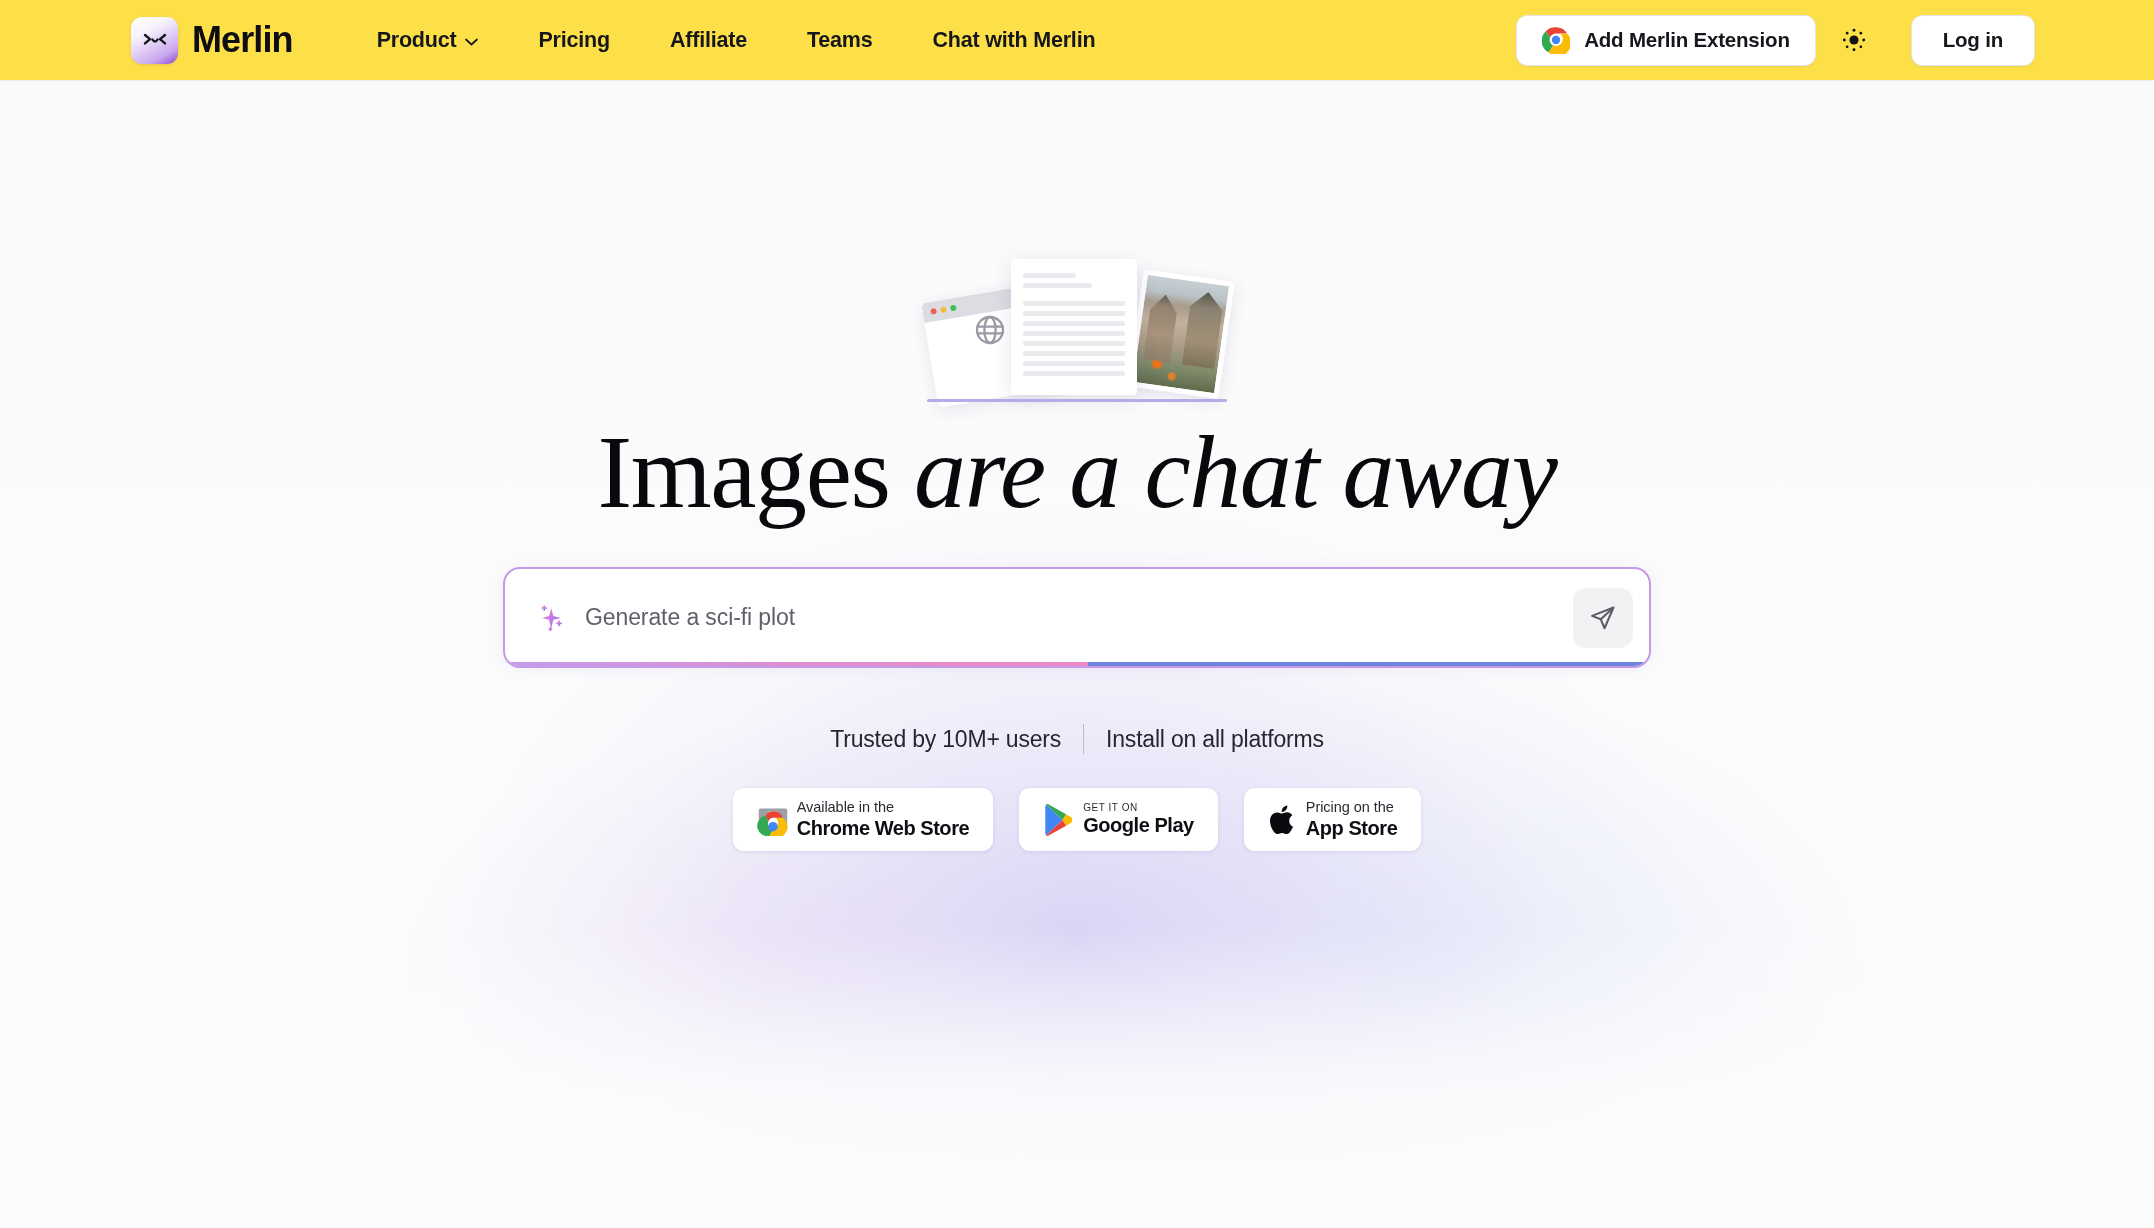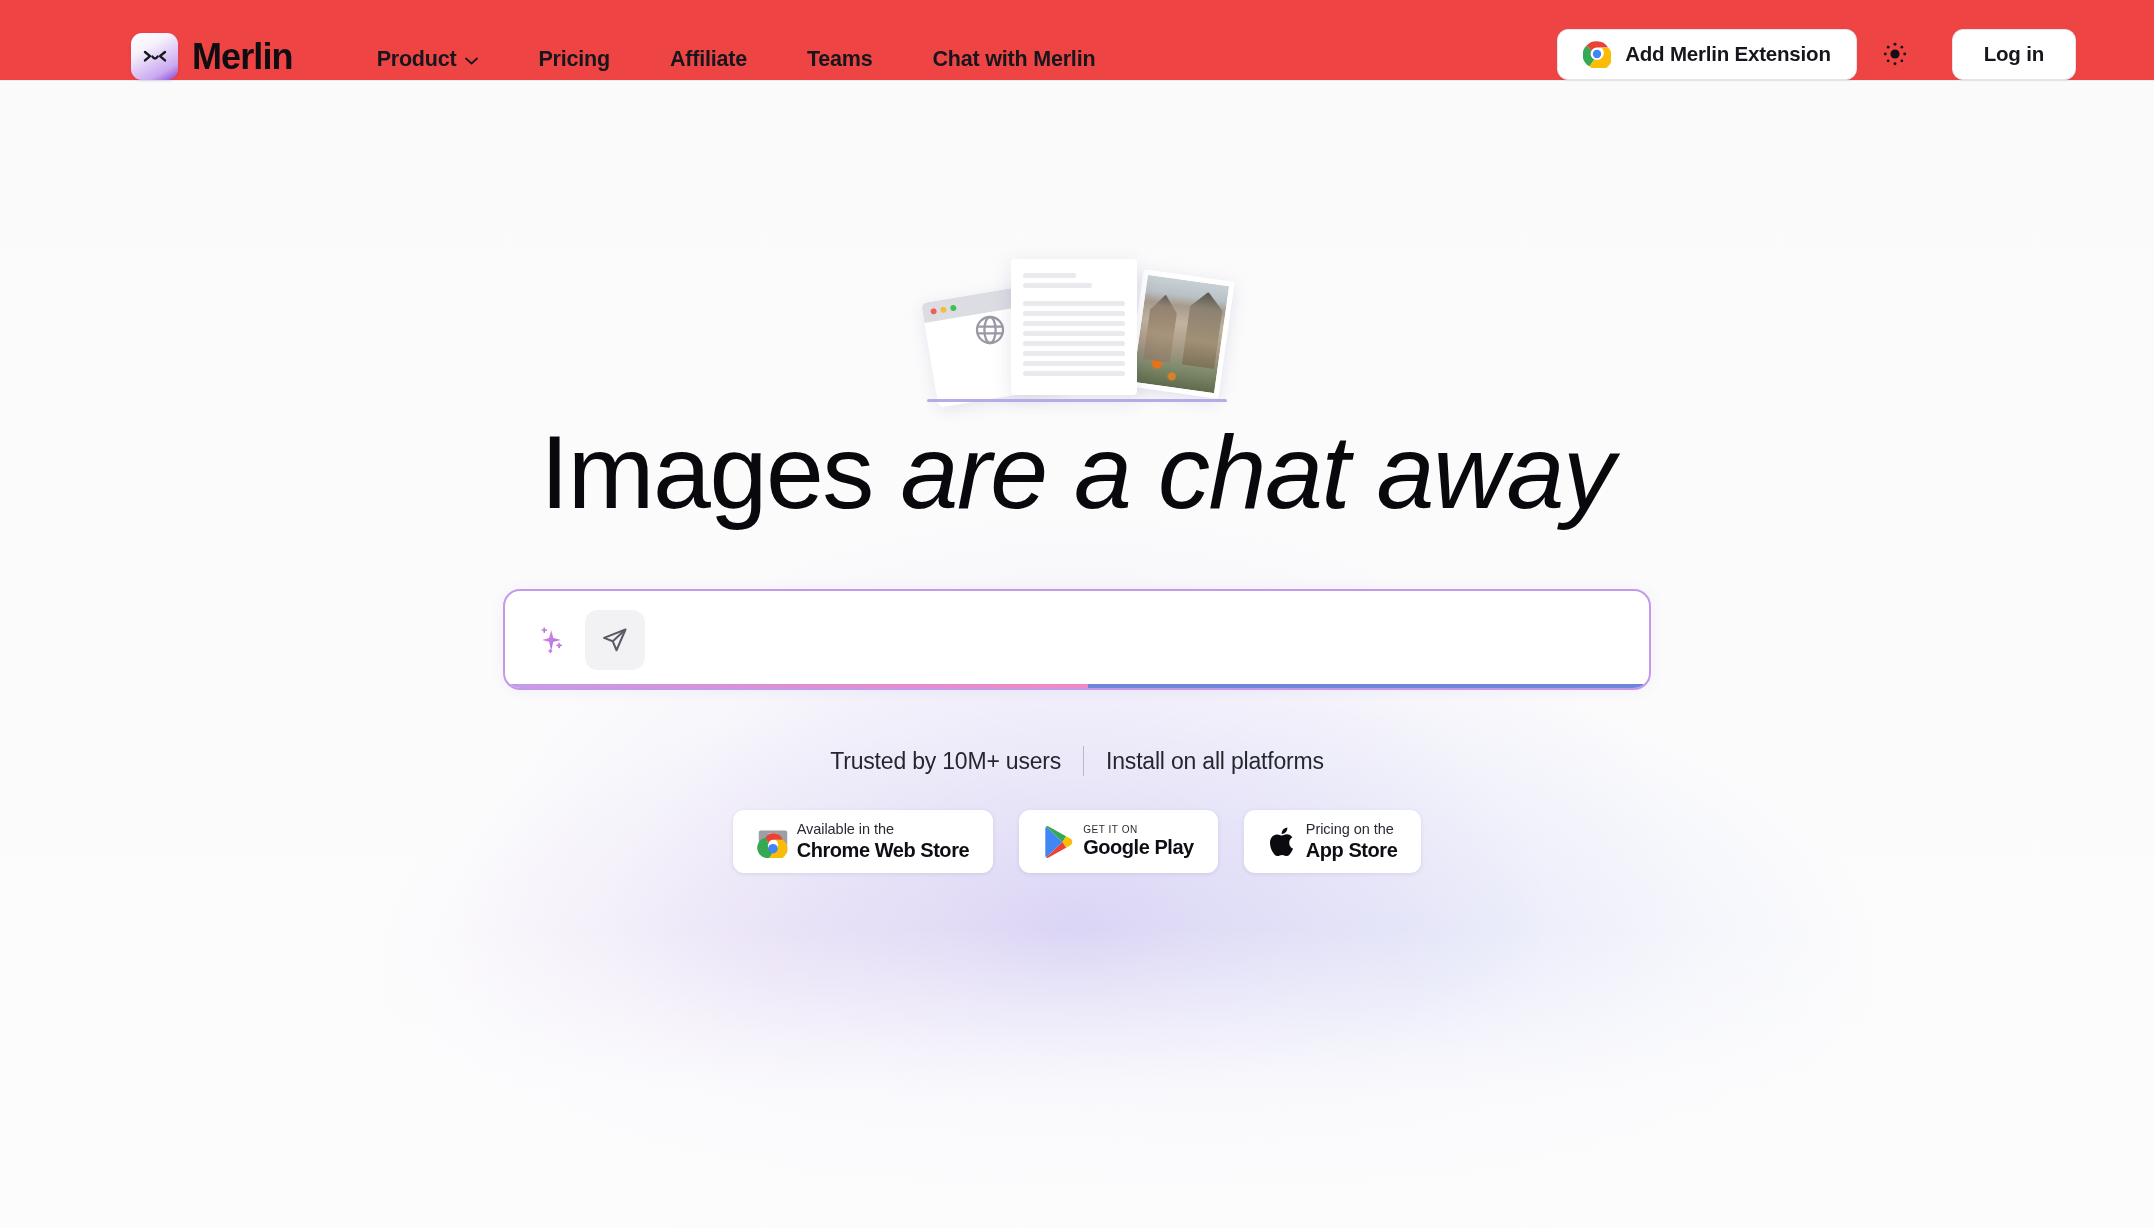--- a/index.html
+++ b/index.html
@@ -35,25 +35,25 @@
     height: 300px;
     background: linear-gradient(180deg, rgba(252,252,253,0) 0%, rgba(252,252,253,0.85) 55%, #fcfcfd 100%);
     z-index: 1;
   }
 
   
   .header {
     position: relative;
     z-index: 10;
     height: 81px;
-    background: #ef4444;
+    background: #fde047;
     border-bottom: 1px solid #ededf0;
     display: flex;
-    align-items: flex-end;
-    padding: 0 78px 0 131px;
+    align-items: center;
+    padding: 0 119px 0 131px;
   }
 
   .brand {
     display: flex;
     align-items: center;
     gap: 14px;
     cursor: pointer;
     flex-shrink: 0;
   }
 
@@ -280,26 +280,26 @@
     left: 0;
     bottom: -1px;
     width: 300px;
     height: 3px;
     border-radius: 3px;
     background: #b6abe6;
   }
 
   
   .headline {
-    font-family: Liberation Sans, sans-serif;
+    font-family: Liberation Serif, serif;
     font-size: 104px;
     line-height: 1.06;
     color: #09090d;
     letter-spacing: -1.4px;
-    margin-bottom: 62px;
+    margin-bottom: 40px;
     white-space: nowrap;
     font-weight: 400;
   }
   .headline .em {
     font-style: italic;
   }
 
   
   .prompt-wrap {
     position: relative;
@@ -528,20 +528,21 @@
           <stop offset="55%" stop-color="#c07ae8"></stop>
           <stop offset="100%" stop-color="#7b5ce6"></stop>
         </linearGradient>
       </defs>
       <path d="M14.2 5.2 L16.3 13.0 L23.8 14.9 L16.3 16.8 L14.2 25.4 L12.1 16.8 L5.2 14.9 L12.1 13.0 Z" fill="url(#sg)"></path>
       <path d="M7.2 3.0 v4.0 M5.2 5.0 h4.0" stroke="url(#sg)" stroke-width="1.7" stroke-linecap="round"></path>
       <path d="M22.0 18.3 v4.0 M20.0 20.3 h4.0" stroke="url(#sg)" stroke-width="1.7" stroke-linecap="round"></path>
       <path d="M13.3 24.6 v2.6 M12.0 25.9 h2.6" stroke="url(#sg)" stroke-width="1.5" stroke-linecap="round"></path>
     </svg>
 
+    <input class="prompt-input" type="text" placeholder="Generate a sci-fi plot" style="">
 
     <button class="send-btn">
       <svg width="28" height="28" viewBox="0 0 24 24" fill="none">
         <path d="M21 3 L2.6 10.2 L10.1 13.1 L13.3 20.8 Z" stroke="#5b5b68" stroke-width="1.75" stroke-linejoin="round"></path>
         <path d="M21 3 L10.1 13.1" stroke="#5b5b68" stroke-width="1.75" stroke-linejoin="round"></path>
       </svg>
     </button>
 
     <div class="prompt-progress">
       <div class="prog-a" id="prog-a" style="width: 51%;"></div>

